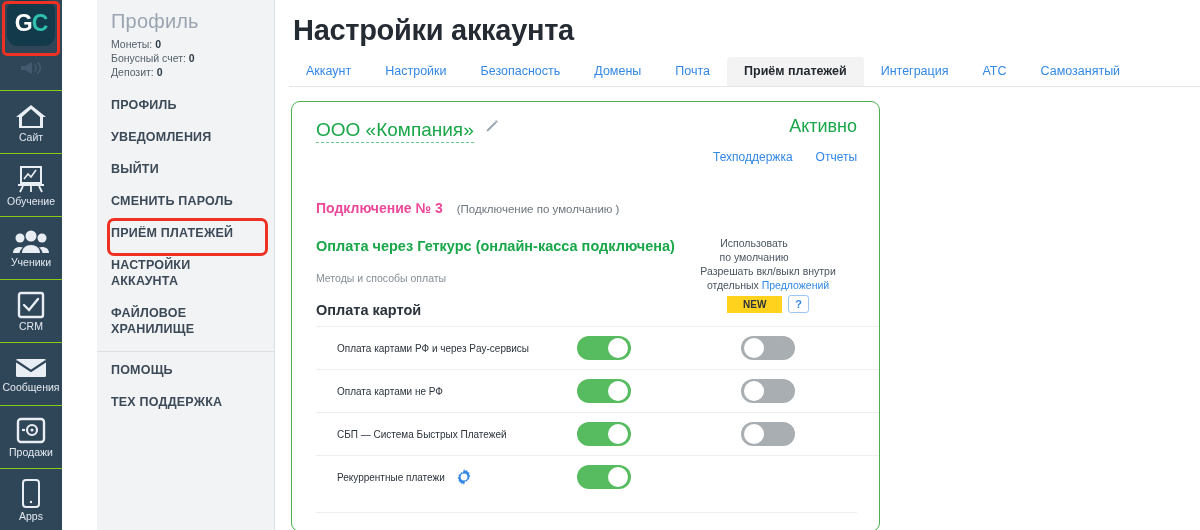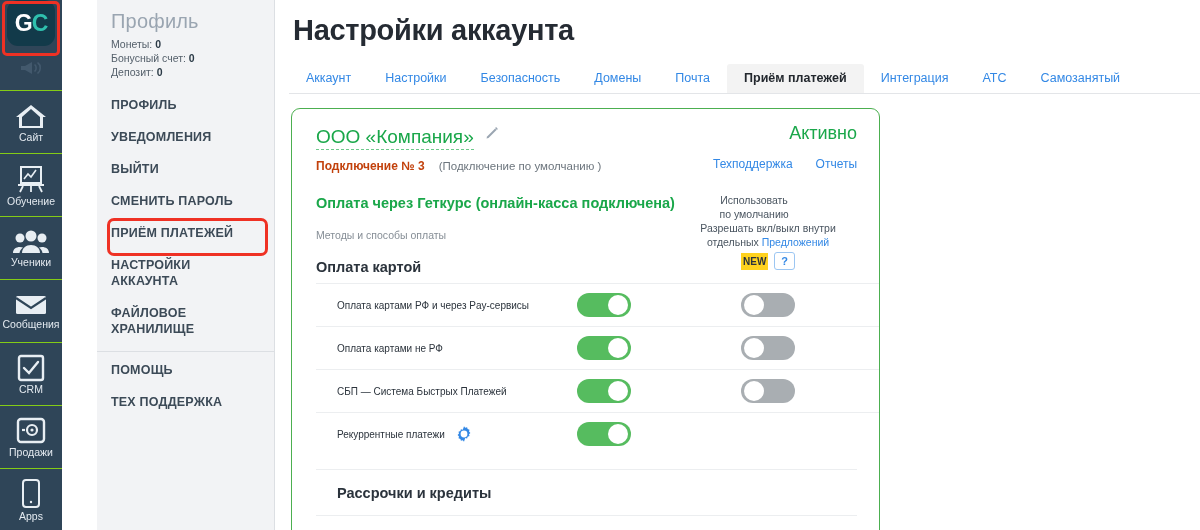--- a/index.html
+++ b/index.html
@@ -86,42 +86,42 @@
     font-size: 29px; font-weight: bold; color: #252b33;
     padding: 14px 0 0 18px; letter-spacing: -.3px;
   }
   .tabs {
     display: flex; align-items: flex-end;
     margin: 10px 0 0 14px; border-bottom: 1px solid #e3e5e8;
     padding-right: 16px;
   }
   .tab {
     font-size: 12.5px; color: #3388e5;
-    padding: 7px 17px 8px 17px; white-space: nowrap; margin-top: 7px;
+    padding: 7px 17px 8px 17px; white-space: nowrap;
   }
   .tab.active {
     color: #23282e; font-weight: bold; background: #f3f3f3;
     border-radius: 3px 3px 0 0;
   }
 
   
   .card {
     position: absolute; left: 256px - 240px;
     margin: 14px 22px 0 16px;
     border: 1.5px solid #4caf50; border-radius: 9px;
     height: 431px; overflow: hidden; background: #fff;
   }
   .card-head { padding: 16px 22px 0 24px; position: relative; }
   .company {
     display: inline-block; font-size: 19px; color: #1aa74a;
     border-bottom: 1px dashed #6dc98b; line-height: 24px;
   }
   .pencil { display: inline-block; margin-left: 7px; vertical-align: 3px; }
   .conn-row { margin-top: 9px; display: flex; align-items: baseline; }
-  .conn-name { font-size: 12px; font-weight: bold; color: #c2410c; }
+  .conn-name { font-size: 14px; font-weight: bold; color: #ec4899; margin-top: 48px; }
   .conn-def { font-size: 11.5px; color: #6c757d; margin-left: 14px; }
   .status {
     position: absolute; right: 22px; top: 14px;
     font-size: 18px; color: #1aa74a;
   }
   .head-links {
     position: absolute; right: 22px; top: 48px;
     display: flex; gap: 23px;
   }
   .head-links a { font-size: 12px; color: #3388e5; text-decoration: none; }
@@ -139,21 +139,21 @@
   .colheads { position: absolute; right: 22px; top: 20px; display: flex; flex-direction: column; }
   .colhead {
     text-align: center; font-size: 10.5px; color: #4a5560; line-height: 14px;
   }
   .colhead.use { width: 150px; }
   .colhead.allow { width: 178px; }
   .colhead a { color: #3388e5; text-decoration: none; }
   .badges { margin-top: 3px; display: flex; justify-content: center; gap: 6px; align-items: center; }
   .badge-new {
     background: #ffd21e; color: #2b333c; font-size: 10px; font-weight: bold;
-    padding: 2px 2px; line-height: 13px;
+    padding: 2px 16px; line-height: 13px;
   }
   .badge-q {
     border: 1px solid #9cc6f2; color: #3388e5; font-size: 11px; font-weight: bold;
     border-radius: 3px; padding: 1px 6px; line-height: 14px; background: #fff;
   }
 
   
   .rows { margin-top: 8px; }
   .row {
     display: flex; align-items: center; height: 43px;
@@ -236,36 +236,36 @@
             <path d="M9 24c0-5 4-8 9-8s9 3 9 8z" fill="#e8eef3"></path>
             <path d="M0 24c0-4 3-6 7-6 1 0 2 .2 3 .5-2 1.4-3.2 3.3-3.5 5.5z" fill="#e8eef3"></path>
             <path d="M36 24c0-4-3-6-7-6-1 0-2 .2-3 .5 2 1.4 3.2 3.3 3.5 5.5z" fill="#e8eef3"></path>
           </svg>
       </span>
       <span class="rl">Ученики</span>
     </div>
 
     <div class="rail-item">
       <span>
+        <svg width="28" height="28" viewBox="0 0 28 28">
+            <rect x="2" y="2" width="24" height="24" rx="2" fill="none" stroke="#e8eef3" stroke-width="2.4"></rect>
+            <path d="M7 14 l5 5 9-11" stroke="#e8eef3" stroke-width="2.4" fill="none" stroke-linecap="round"></path>
+          </svg>
+      </span>
+      <span class="rl">CRM</span>
+    </div>
+
+    <div class="rail-item">
+      <span>
         <svg width="34" height="24" viewBox="0 0 34 24">
             <rect x="2" y="3" width="30" height="18" rx="1.5" fill="#e8eef3"></rect>
             <path d="M2 5 L17 15 L32 5" fill="none" stroke="#2f4558" stroke-width="2.2"></path>
           </svg>
       </span>
       <span class="rl">Сообщения</span>
-    </div>
-
-    <div class="rail-item">
-      <span>
-        <svg width="28" height="28" viewBox="0 0 28 28">
-            <rect x="2" y="2" width="24" height="24" rx="2" fill="none" stroke="#e8eef3" stroke-width="2.4"></rect>
-            <path d="M7 14 l5 5 9-11" stroke="#e8eef3" stroke-width="2.4" fill="none" stroke-linecap="round"></path>
-          </svg>
-      </span>
-      <span class="rl">CRM</span>
     </div>
 
     <div class="rail-item">
       <span>
         <svg width="30" height="28" viewBox="0 0 30 28">
             <rect x="2" y="2" width="26" height="23" rx="3" fill="none" stroke="#e8eef3" stroke-width="2.4"></rect>
             <circle cx="16" cy="13" r="5" fill="none" stroke="#e8eef3" stroke-width="2.2"></circle>
             <circle cx="16" cy="13" r="1.6" fill="#e8eef3"></circle>
             <path d="M6 13 h3" stroke="#e8eef3" stroke-width="2.2"></path>
           </svg>

